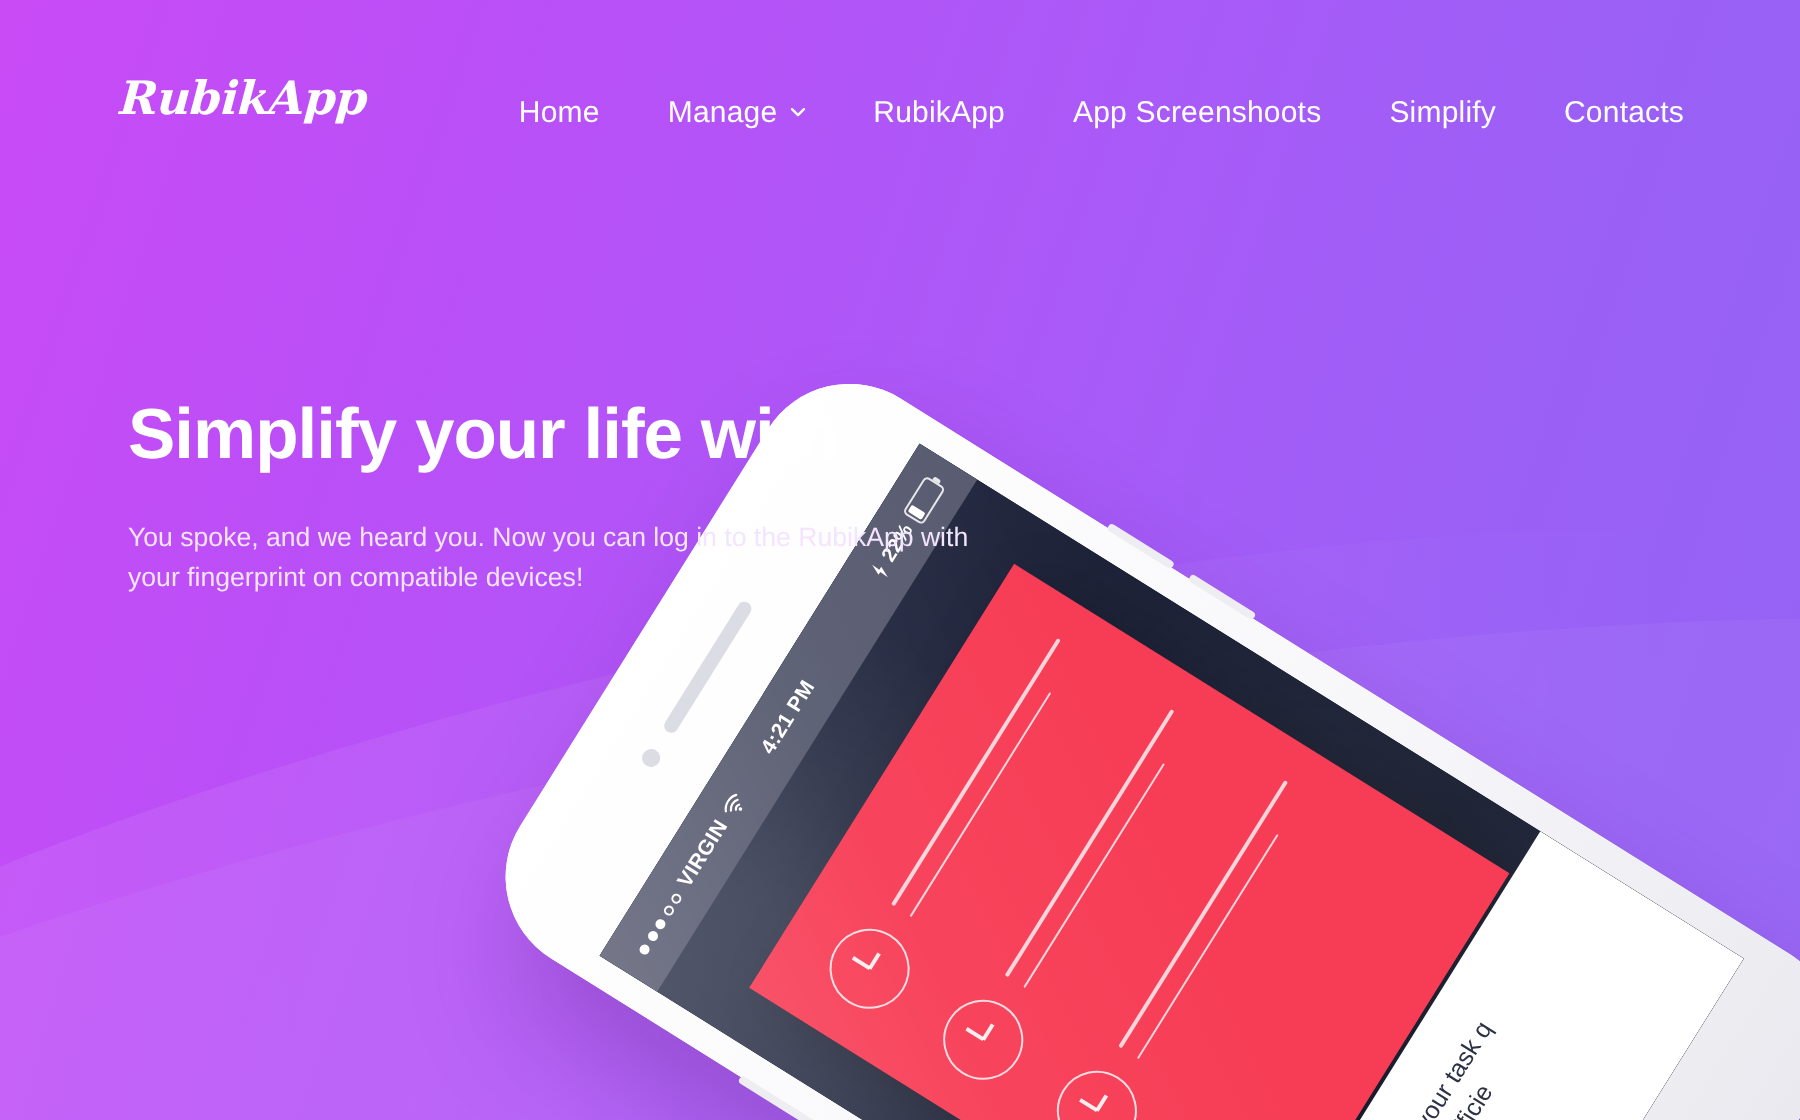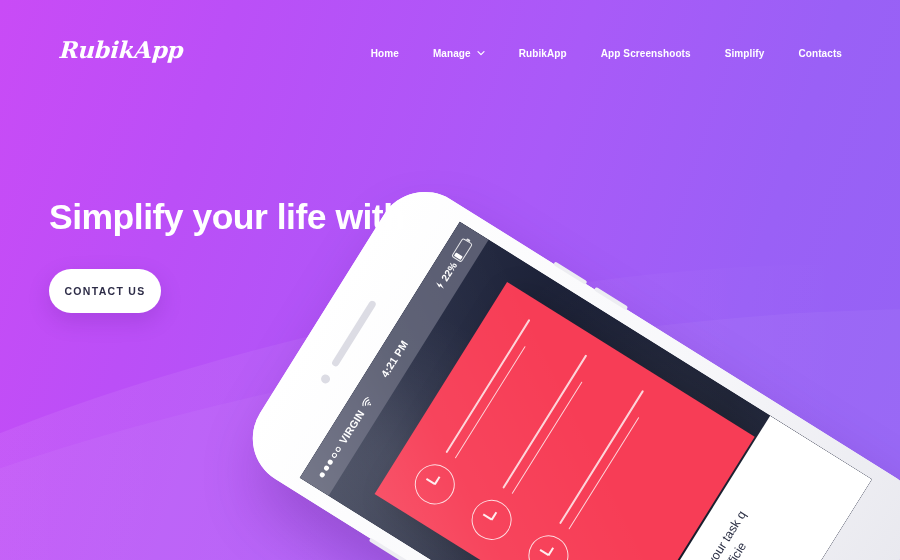--- a/index.html
+++ b/index.html
@@ -77,42 +77,42 @@
     top: 44px;
     display: flex;
     align-items: center;
     gap: 0;
   }
   .nav-item {
     display: flex;
     align-items: center;
     gap: 6px;
     color: #ffffff;
-    font-size: 10px;
-    font-weight: bold;
+    font-size: 15px;
+    font-weight: normal;
     letter-spacing: 0.1px;
     text-decoration: none;
     padding: 4px 17px;
     white-space: nowrap;
     cursor: pointer;
   }
   .nav-item:last-child { padding-right: 0; align-items: center; }
   .chevron-down {
     display: inline-block;
     width: 8px;
     height: 8px;
     position: relative;
     top: -1px;
   }
   .chevron-down svg { display: block; }
 
   
   .hero-copy {
     position: absolute;
-    left: 49px;
+    left: 64px;
     top: 196px;
     width: 470px;
     z-index: 30;
   }
   .hero-title {
     margin: 0;
     color: #ffffff;
     font-size: 35.5px;
     font-weight: bold;
     line-height: 43px;
@@ -381,21 +381,21 @@
       <a class="nav-item">
         <span>Contacts</span>
       </a>
     </nav>
   </header>
 
   <div class="hero-copy">
     <h1 class="hero-title">
       <span class="line">Simplify your life with</span>
     </h1>
-    <button class="cta-button">CONTACT US</button>
+    <p class="hero-sub">You spoke,  and we heard you. Now you can log in to the RubikApp with your fingerprint on compatible devices!</p>
   </div>
 
   <div class="phone-stage">
     <div class="phone">
       <div class="phone-body-shade"></div>
       <div class="phone-cam"></div>
       <div class="phone-speaker"></div>
       <div class="phone-btn btn-vol-a"></div>
       <div class="phone-btn btn-vol-b"></div>
       <div class="phone-btn btn-power"></div>

